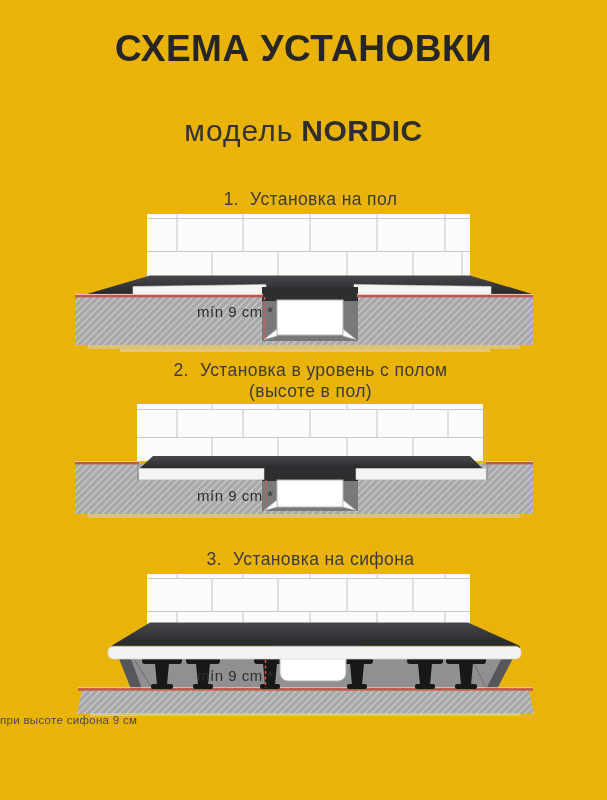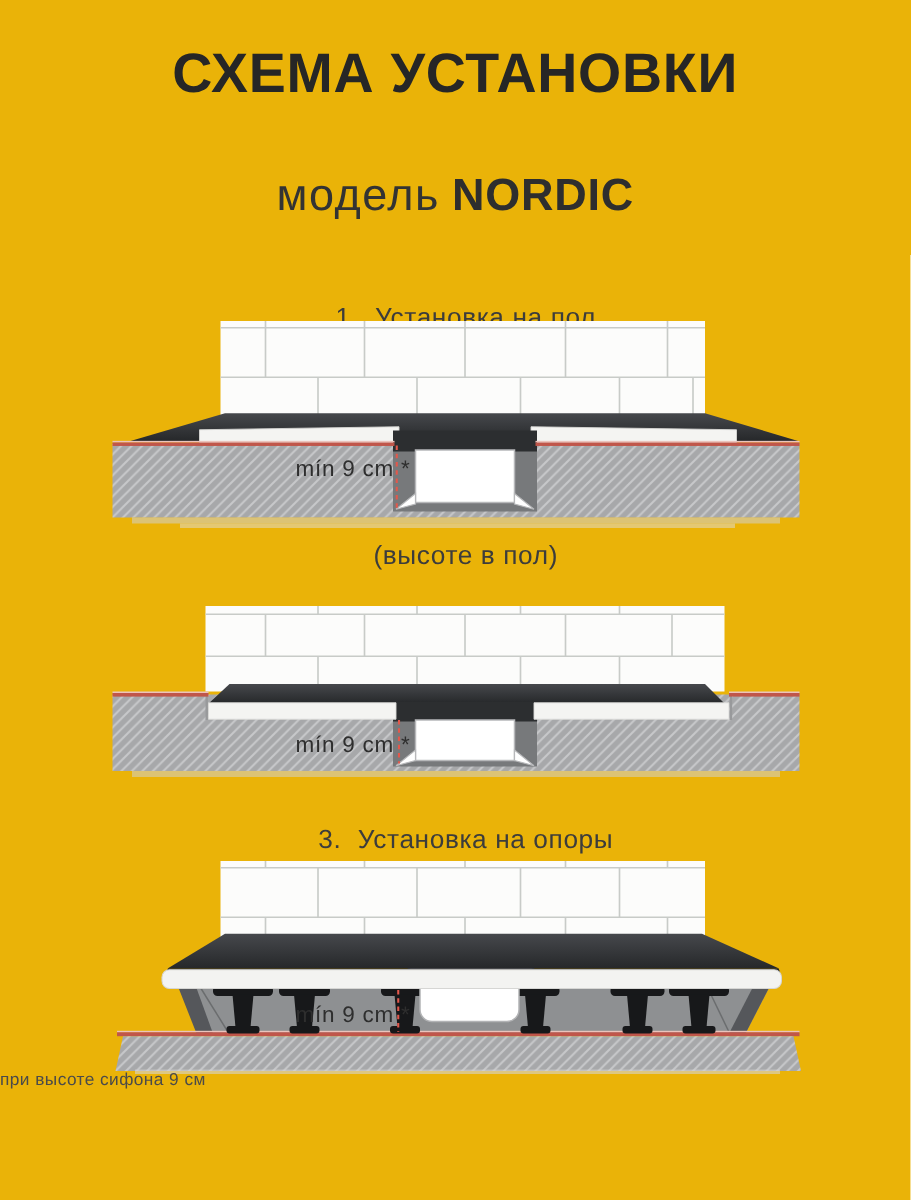--- a/index.html
+++ b/index.html
@@ -35,21 +35,21 @@
 <body>
 
 <div class="page">
 
   <div class="abs page-title">СХЕМА УСТАНОВКИ</div>
 
   <div class="abs model-line">
     <span class="model-label">модель</span><span class="model-name">NORDIC</span>
   </div>
 
-  <div class="abs section-heading" style="top:201px;">
+  <div class="abs section-heading" style="top:189px;">
     <span class="num">1.</span><span>Установка на пол</span>
   </div>
 
   <svg class="abs diagram" style="top:213px;" width="607" height="142" viewBox="0 213 607 142">
     <defs>
       <pattern id="hatch1" width="7" height="7" patternUnits="userSpaceOnUse">
         <rect width="7" height="7" fill="#a7a8aa"></rect>
         <path d="M-1,1 l2,-2 M0,7 L7,0 M6,8 l2,-2" stroke="#c7c8ca" stroke-width="1.4"></path>
       </pattern>
       <linearGradient id="tray1" x1="0" y1="0" x2="0" y2="1">
@@ -95,20 +95,23 @@
       <rect x="75" y="293.9" width="188" height="1.1" fill="#ecc3bb"></rect>
       <rect x="75" y="295" width="188" height="2.3" fill="#c0564a"></rect>
       <rect x="357" y="293.9" width="176" height="1.1" fill="#ecc3bb"></rect>
       <rect x="357" y="295" width="176" height="2.3" fill="#c0564a"></rect>
     </g>
     <line x1="264.5" y1="297" x2="264.5" y2="339" stroke="#e2584c" stroke-width="1.4" stroke-dasharray="3,2.5"></line>
     <text class="min-label" x="197" y="317">mín 9 cm *</text>
   </svg>
 
   <div class="abs section-heading" style="top:360px;">
+    <div>
+      <span class="num">2.</span><span>Установка в уровень с полом</span>
+    </div>
     <div>(высоте в пол)</div>
   </div>
 
   <svg class="abs diagram" style="top:404px;" width="607" height="118" viewBox="0 404 607 118">
     <defs>
       <pattern id="hatch2" width="7" height="7" patternUnits="userSpaceOnUse">
         <rect width="7" height="7" fill="#a7a8aa"></rect>
         <path d="M-1,1 l2,-2 M0,7 L7,0 M6,8 l2,-2" stroke="#c7c8ca" stroke-width="1.4"></path>
       </pattern>
       <linearGradient id="tray2" x1="0" y1="0" x2="0" y2="1">
@@ -152,21 +155,21 @@
       <rect x="75" y="461" width="64" height="1.1" fill="#ecc3bb"></rect>
       <rect x="75" y="462" width="64" height="2.4" fill="#c0564a"></rect>
       <rect x="486" y="461" width="47" height="1.1" fill="#ecc3bb"></rect>
       <rect x="486" y="462" width="47" height="2.4" fill="#c0564a"></rect>
     </g>
     <line x1="266" y1="480" x2="266" y2="509" stroke="#e2584c" stroke-width="1.4" stroke-dasharray="3,2.5"></line>
     <text class="min-label" x="197" y="501">mín 9 cm *</text>
   </svg>
 
   <div class="abs section-heading" style="top:549px;">
-    <span class="num">3.</span><span>Установка на опоры</span>
+    <span class="num">3.</span><span>Установка на сифона</span>
   </div>
 
   <svg class="abs diagram" style="top:574px;" width="607" height="142" viewBox="0 574 607 142">
     <defs>
       <pattern id="hatch3" width="7" height="7" patternUnits="userSpaceOnUse">
         <rect width="7" height="7" fill="#a7a8aa"></rect>
         <path d="M-1,1 l2,-2 M0,7 L7,0 M6,8 l2,-2" stroke="#c7c8ca" stroke-width="1.4"></path>
       </pattern>
       <linearGradient id="tray3" x1="0" y1="0" x2="0" y2="1">
         <stop offset="0" stop-color="#46484c"></stop>

